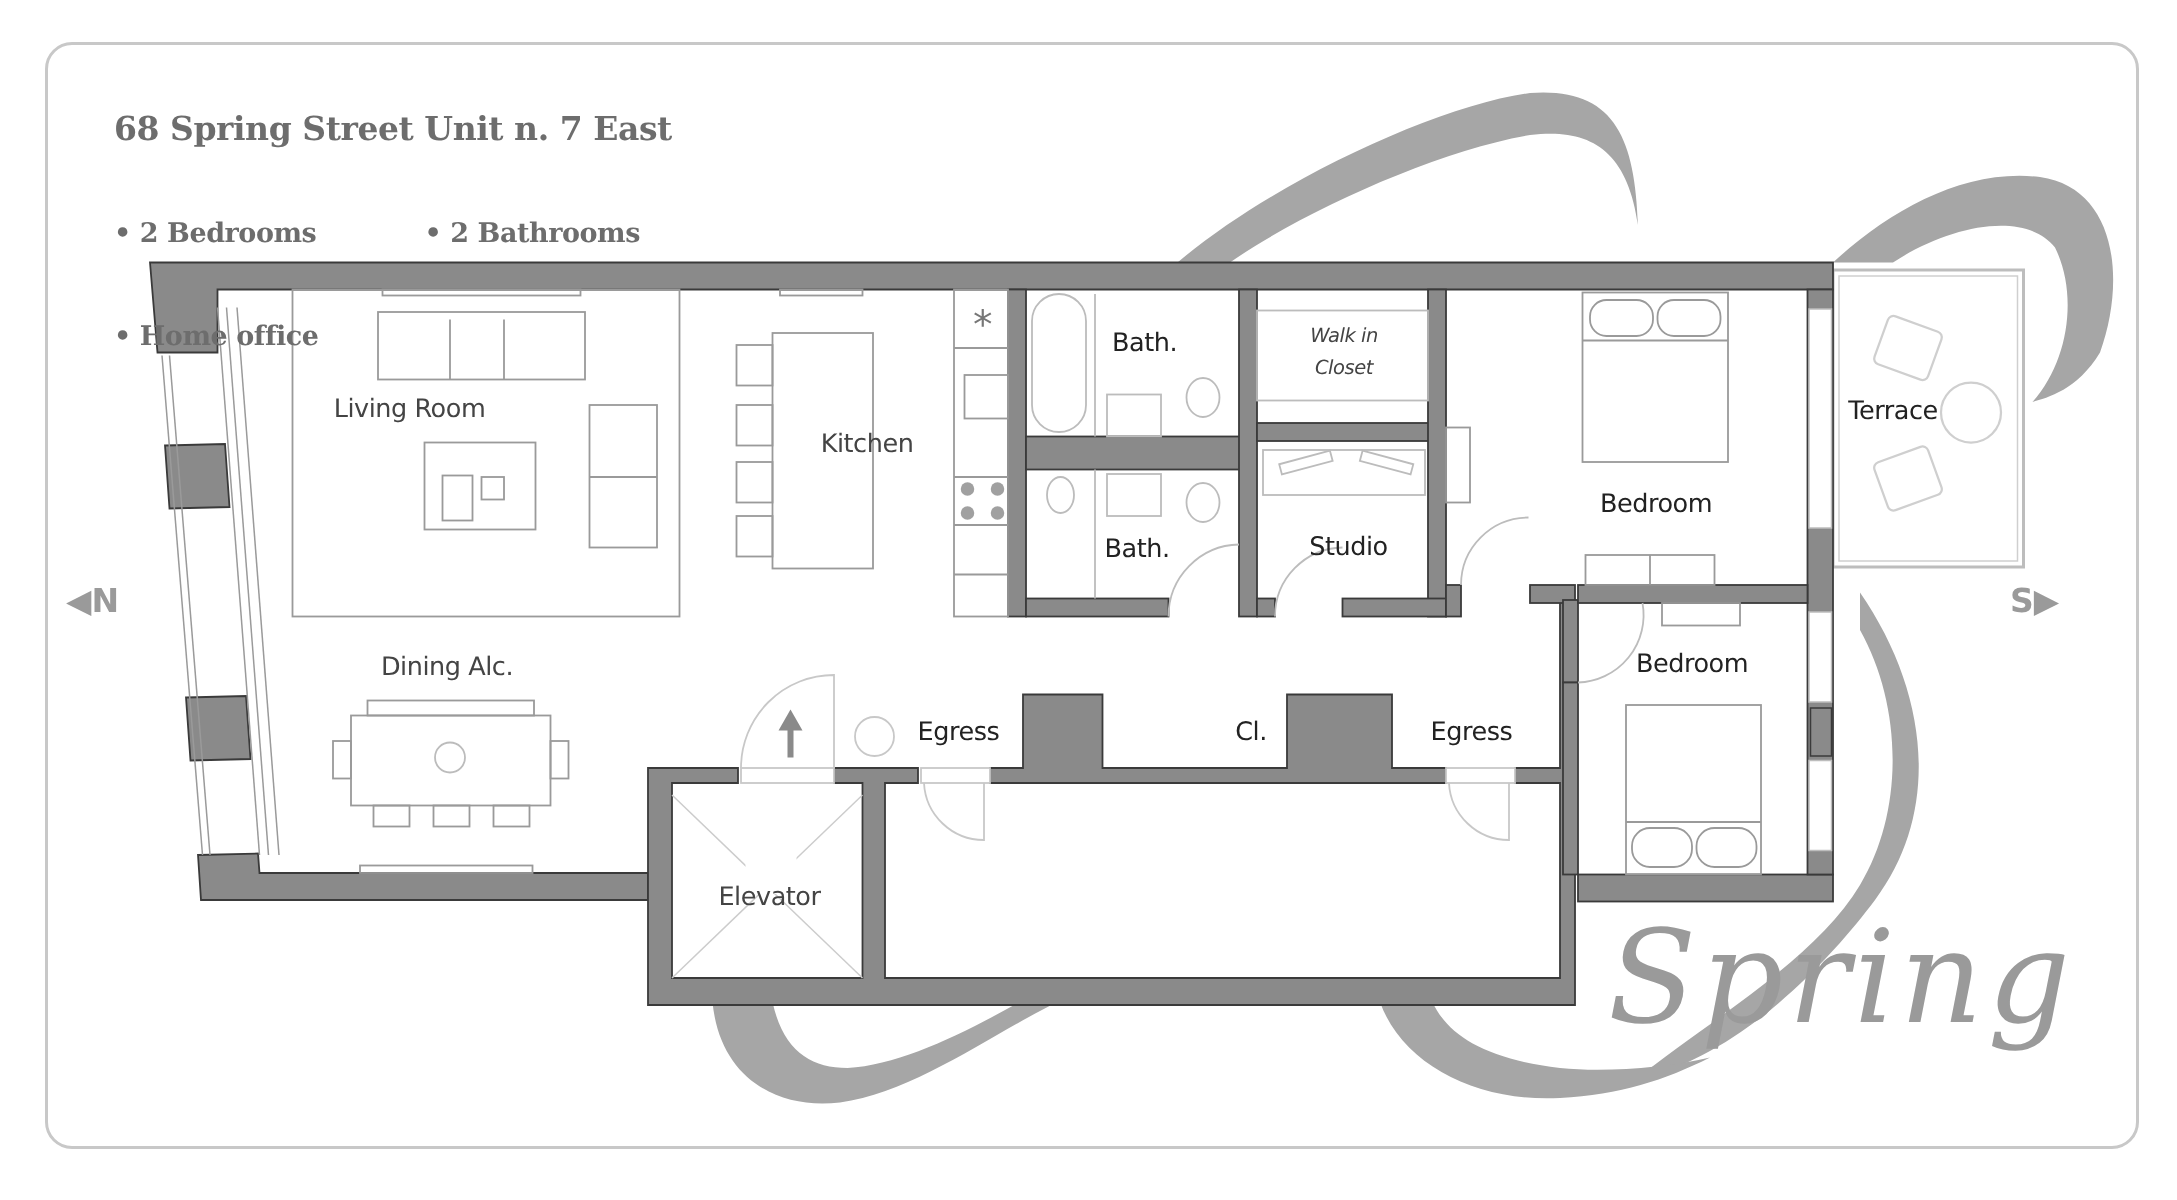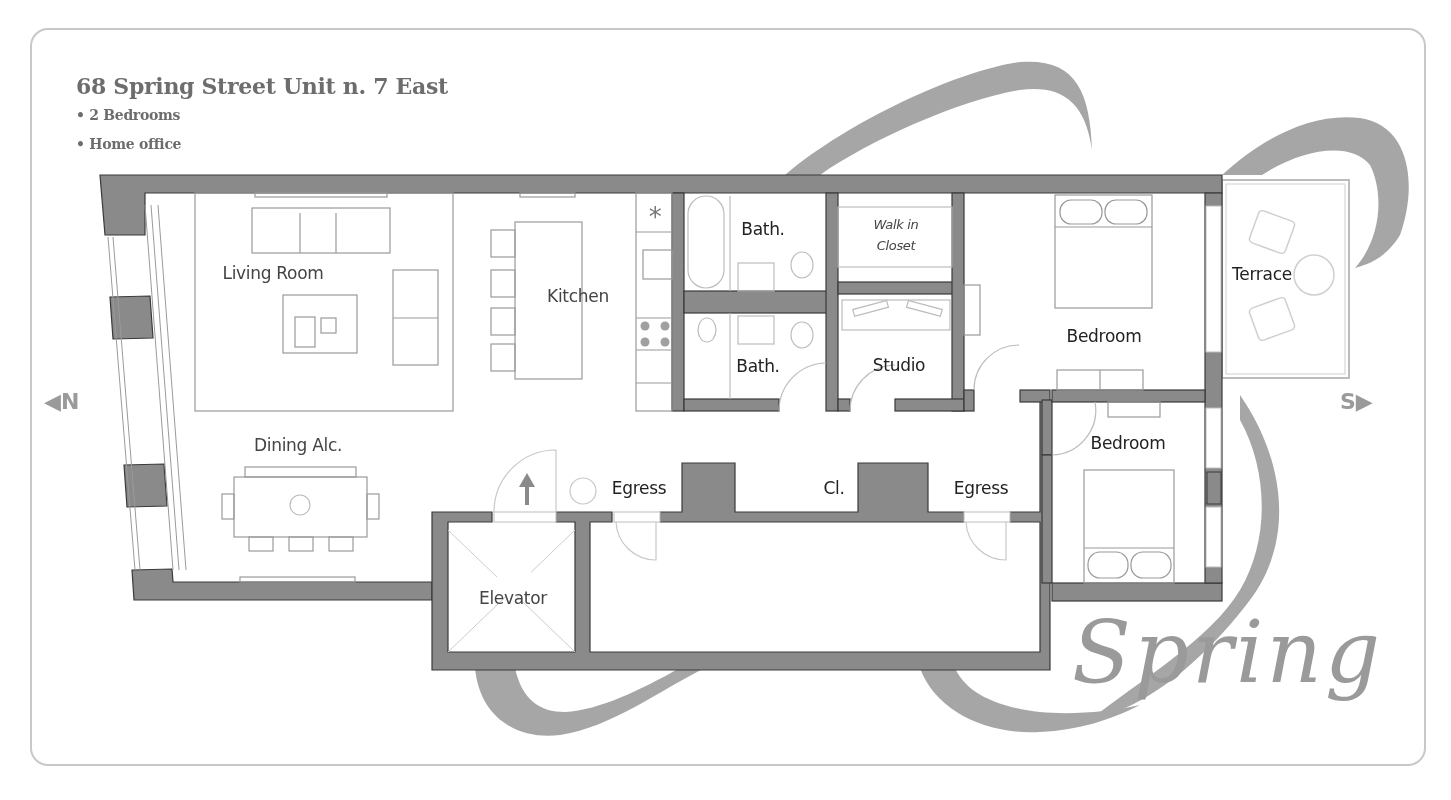--- a/index.html
+++ b/index.html
@@ -4,21 +4,21 @@
 <style>
   html, body { margin: 0; padding: 0; background: #ffffff; }
   body { width: 1451px; height: 800px; position: relative; overflow: hidden; font-family: "DejaVu Sans", sans-serif; }
   .card {
     position: absolute; left: 30px; top: 28px; width: 1392px; height: 734px;
     border: 2px solid #c8c8c8; border-radius: 18px; background: #fff;
   }
   svg.plan { position: absolute; left: 0; top: 0; }
   .header { position: absolute; left: 76px; top: 72px; font-family: "DejaVu Serif", serif; font-weight: bold; color: #6d6d6d; }
   .header .title { font-size: 22px; line-height: 29px; letter-spacing: -0.3px; }
-  .header .row { font-size: 14px; line-height: 29px; display: flex; letter-spacing: -0.3px; }
+  .header .row { font-size: 18px; line-height: 29px; display: flex; letter-spacing: -0.3px; margin-top: 40px; }
   .header .row span:first-child { width: 207px; }
   .compass { position: absolute; font-size: 22px; font-weight: bold; color: #9a9a9a; font-family: "DejaVu Sans", sans-serif; }
   .room-label { position: absolute; font-family: "DejaVu Sans", sans-serif; color: #444; font-size: 17px; white-space: nowrap; transform: translate(-50%, -50%); letter-spacing: -0.3px; }
   .room-label.dark { color: #222; }
   .room-label.small { font-size: 13px; text-align: center; line-height: 21px; font-style: italic; }
   .logo { position: absolute; left: 1072px; top: 602px; font-family: "DejaVu Serif", serif; font-style: italic; font-size: 86px; color: #9a9a9a; letter-spacing: 3px; }
 </style>
 </head>
 <body>
 
@@ -195,20 +195,21 @@
     <line x1="448" y1="530" x2="575" y2="652"></line>
     <line x1="575" y1="530" x2="448" y2="652"></line>
   </g>
   <rect x="497" y="570" width="34" height="26" fill="#fff"></rect>
 </svg>
 
 <div class="header">
   <div class="title">68 Spring Street Unit n. 7 East</div>
   <div class="row">
     <span>• 2 Bedrooms</span>
+    <span>• 2 Bathrooms</span>
   </div>
   <div class="row">
     <span>• Home office</span>
   </div>
 </div>
 
 <div class="compass" style="left:44px; top:389px;">
   <span>◀</span><span>N</span>
 </div>
 <div class="compass" style="left:1340px; top:389px;">

